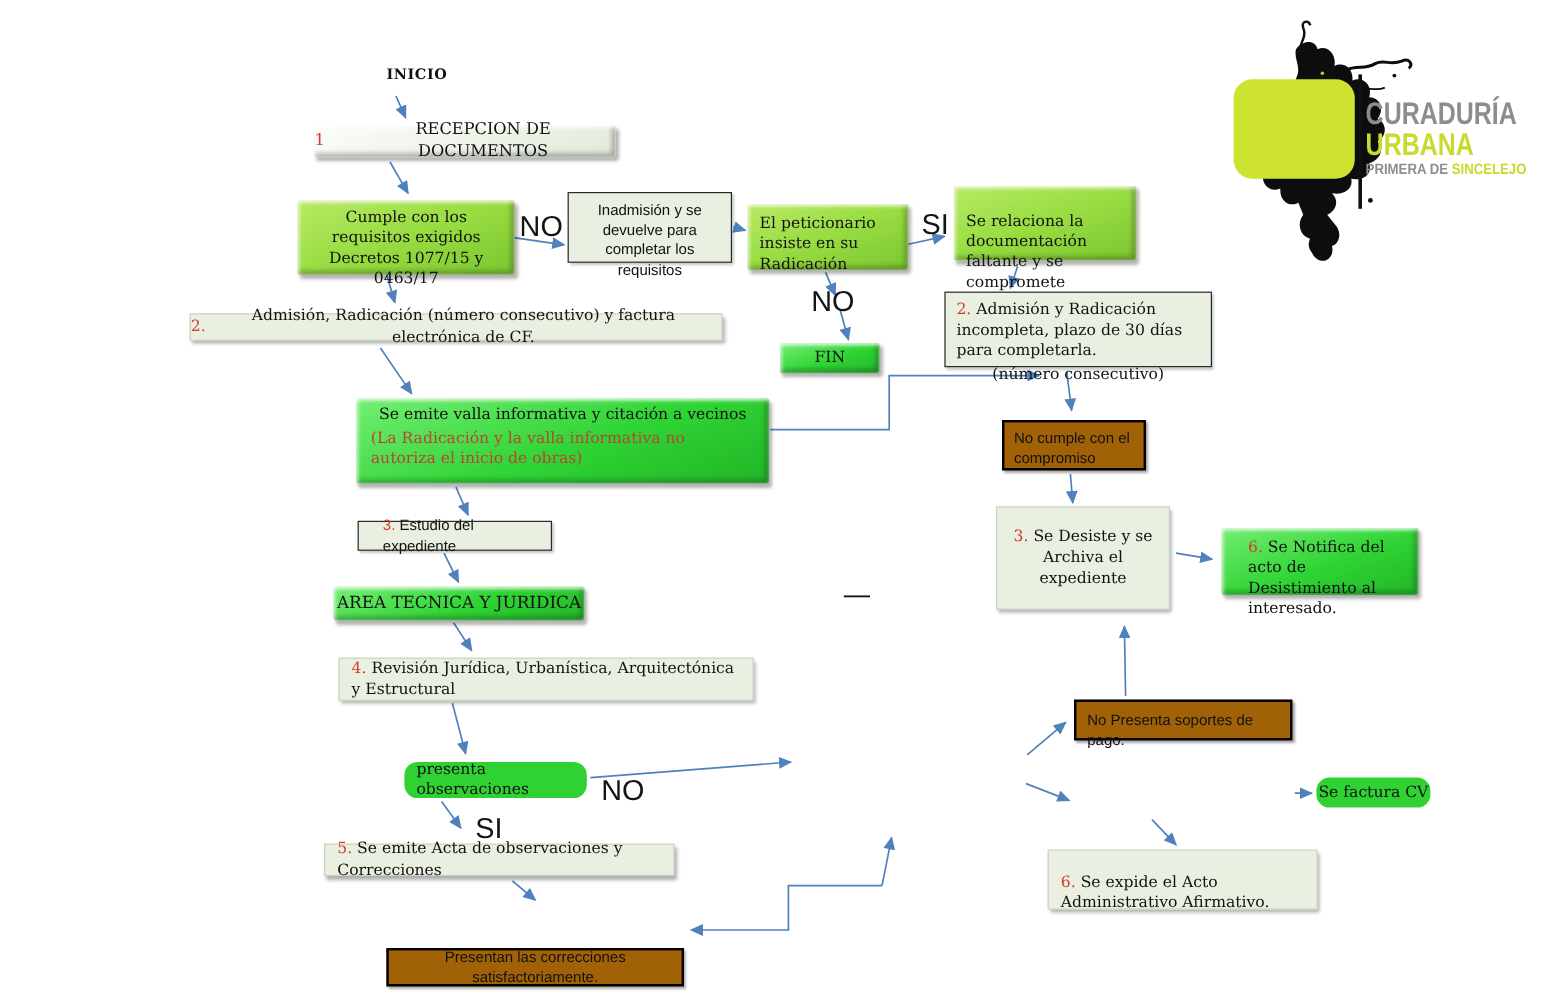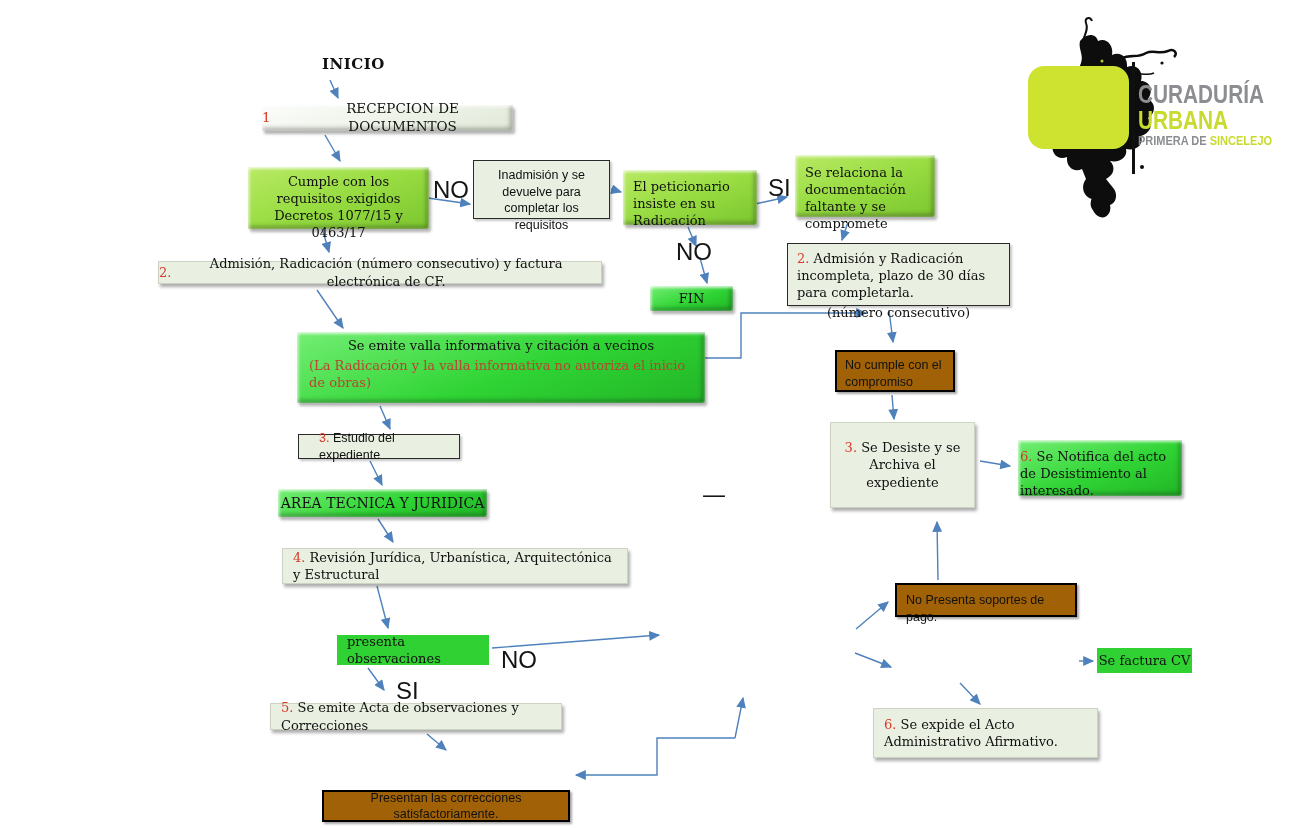--- a/index.html
+++ b/index.html
@@ -11,28 +11,28 @@
   .center{text-align:center;}
   .vcenter{display:flex;align-items:center;}
   .vcenter.center{justify-content:center;}
   
   .bevel{border-radius:2px;
      box-shadow: inset 0 2px 3px rgba(255,255,255,.7), inset 2px 0 3px rgba(255,255,255,.45),
                  inset -3px -3px 4px rgba(0,0,0,.30), 2px 3px 3px rgba(0,0,0,.30);}
   .yg{background:linear-gradient(160deg,#b9ea64 0%,#97dc41 50%,#7cc62f 100%);}
   .bg{background:linear-gradient(160deg,#74ee74 0%,#2fd434 55%,#22b527 100%);}
   .wh{background:linear-gradient(160deg,#fcfdfb 0%,#edf2e7 55%,#e1e9d9 100%);}
-  .flat{background:#30d133;}
+  .flat{background:#30d133;border-radius:11px;}
   .gb{background:#a16207;border:2px solid #000;box-shadow:2px 2px 2px rgba(0,0,0,.35);}
   .light{background:#e9efe1;border:1px solid #ccd4c1;box-shadow:2px 3px 3px rgba(0,0,0,.32);}
   .lightb{background:#e9efe1;border:1.6px solid #2a2a2a;box-shadow:2px 2px 2px rgba(0,0,0,.22);}
   .num{color:#d63a2a;}
   .redline{color:#bb4430;}
   .flabel{position:absolute;font-family:"Liberation Sans",sans-serif;font-size:24px;color:#141414;}
-  .title{position:absolute;font-weight:bold;font-size:15px;letter-spacing:.5px;}
+  .title{position:absolute;font-weight:bold;font-size:12px;letter-spacing:.5px;}
   svg.overlay{position:absolute;left:0;top:0;pointer-events:none;}
   
   .logo{position:absolute;left:1020px;top:15px;width:276px;height:215px;}
   .logo .pad{position:absolute;left:8px;top:51px;width:101px;height:83px;background:#cde32f;border-radius:16px;}
   .logo .vline{position:absolute;left:112px;top:47px;width:3px;height:112px;background:#101010;}
   .logo .t1{position:absolute;left:118px;top:64px;font-family:"Liberation Sans",sans-serif;
             font-weight:bold;font-size:26px;color:#8b8d90;transform:scaleX(.8);transform-origin:left;white-space:nowrap;}
   .logo .t2{position:absolute;left:118px;top:90px;font-family:"Liberation Sans",sans-serif;
             font-weight:bold;font-size:26px;color:#c8da2e;transform:scaleX(.8);transform-origin:left;white-space:nowrap;}
   .logo .t3{position:absolute;left:118px;top:119px;font-family:"Liberation Sans",sans-serif;
@@ -102,41 +102,41 @@
   </div>
 
   <div class="box lightb sans center" style="left:473px;top:160px;width:137px;height:59px;padding:6px 5px;">
     <span>Inadmisión y se devuelve para completar los requisitos</span>
   </div>
 
   <div class="box bevel yg serif" style="left:623px;top:170px;width:134px;height:55px;padding:8px 10px;">
     <span>El peticionario insiste en su Radicación</span>
   </div>
 
-  <div class="box bevel yg serif" style="left:795px;top:155px;width:140px;height:62px;padding:9px 10px;">
+  <div class="box bevel yg serif" style="left:795px;top:155px;width:152px;height:62px;padding:21px 10px;">
     <span>Se relaciona la documentación faltante y se compromete</span>
   </div>
 
   <div class="box bevel bg serif vcenter center" style="left:650px;top:286px;width:83px;height:25px;">
     <span>FIN</span>
   </div>
 
   <div class="box lightb serif" style="left:787px;top:243px;width:223px;height:63px;padding:6px 9px;">
     <div>
       <span class="num">2.</span><span> Admisión y Radicación incompleta, plazo de 30 días para completarla.</span>
     </div>
     <div class="center" style="margin-top:3px;">(número consecutivo)</div>
   </div>
 
   <div class="box light serif vcenter center" style="left:158px;top:261px;width:444px;height:23px;">
     <span class="num">2.</span>
       <span>Admisión, Radicación (número consecutivo) y factura electrónica de CF.</span>
   </div>
 
-  <div class="box bevel bg serif" style="left:297px;top:332px;width:408px;height:71px;padding:5px 12px;">
+  <div class="box bevel bg serif" style="left:297px;top:332px;width:344px;height:71px;padding:5px 12px;">
     <div class="center">Se emite valla informativa y citación a vecinos</div>
     <div class="redline" style="margin-top:3px;">(La Radicación y la valla informativa no autoriza el inicio de obras)</div>
   </div>
 
   <div class="box lightb sans vcenter" style="left:298px;top:434px;width:162px;height:25px;padding-left:20px;">
     <span><span class="num">3.</span><span> Estudio del expediente</span></span>
   </div>
 
   <div class="box bevel bg serif vcenter center" style="left:278px;top:489px;width:209px;height:28px;font-size:14px;">
     <span>AREA TECNICA Y JURIDICA</span>
@@ -160,34 +160,34 @@
 
 
   <div class="box gb sans" style="left:835px;top:350px;width:120px;height:42px;padding:5px 8px;">
     <span>No cumple con el compromiso</span>
   </div>
 
   <div class="box light serif vcenter center" style="left:830px;top:422px;width:145px;height:86px;padding:0 10px;">
     <span><span class="num">3.</span><span> Se Desiste y se Archiva el expediente</span></span>
   </div>
 
-  <div class="box bevel bg serif" style="left:1018px;top:440px;width:164px;height:56px;padding:8px 2px;">
+  <div class="box bevel bg serif" style="left:1018px;top:440px;width:164px;height:56px;padding:8px 22px;">
     <span class="num">6.</span><span> Se Notifica del acto de Desistimiento al interesado.</span>
   </div>
 
   <div class="box gb sans" style="left:895px;top:583px;width:182px;height:34px;padding:7px 9px;">
     <span>No Presenta soportes de pago.</span>
   </div>
 
 
   <div class="box flat serif vcenter center" style="left:1097px;top:648px;width:95px;height:25px;">
     <span>Se factura CV</span>
   </div>
 
-  <div class="box light serif" style="left:873px;top:708px;width:225px;height:50px;padding:7px 10px;">
+  <div class="box light serif" style="left:873px;top:708px;width:225px;height:50px;padding:18px 10px;">
     <span class="num">6.</span><span> Se expide el Acto Administrativo Afirmativo.</span>
   </div>
 
   <div class="logo">
     <div class="pad"></div>
     <svg width="276" height="215" viewBox="0 0 276 215">
       <g fill="#0d0d0d">
         <path d="M60,26 C58,34 64,40 61,48 L58,56 C50,52 42,58 45,66 C36,64 27,68 29,78
                  C21,78 14,84 18,93 C12,100 14,110 22,112 C18,122 24,130 33,128
                  C30,138 38,146 47,142 C46,152 54,158 62,154 L66,164

